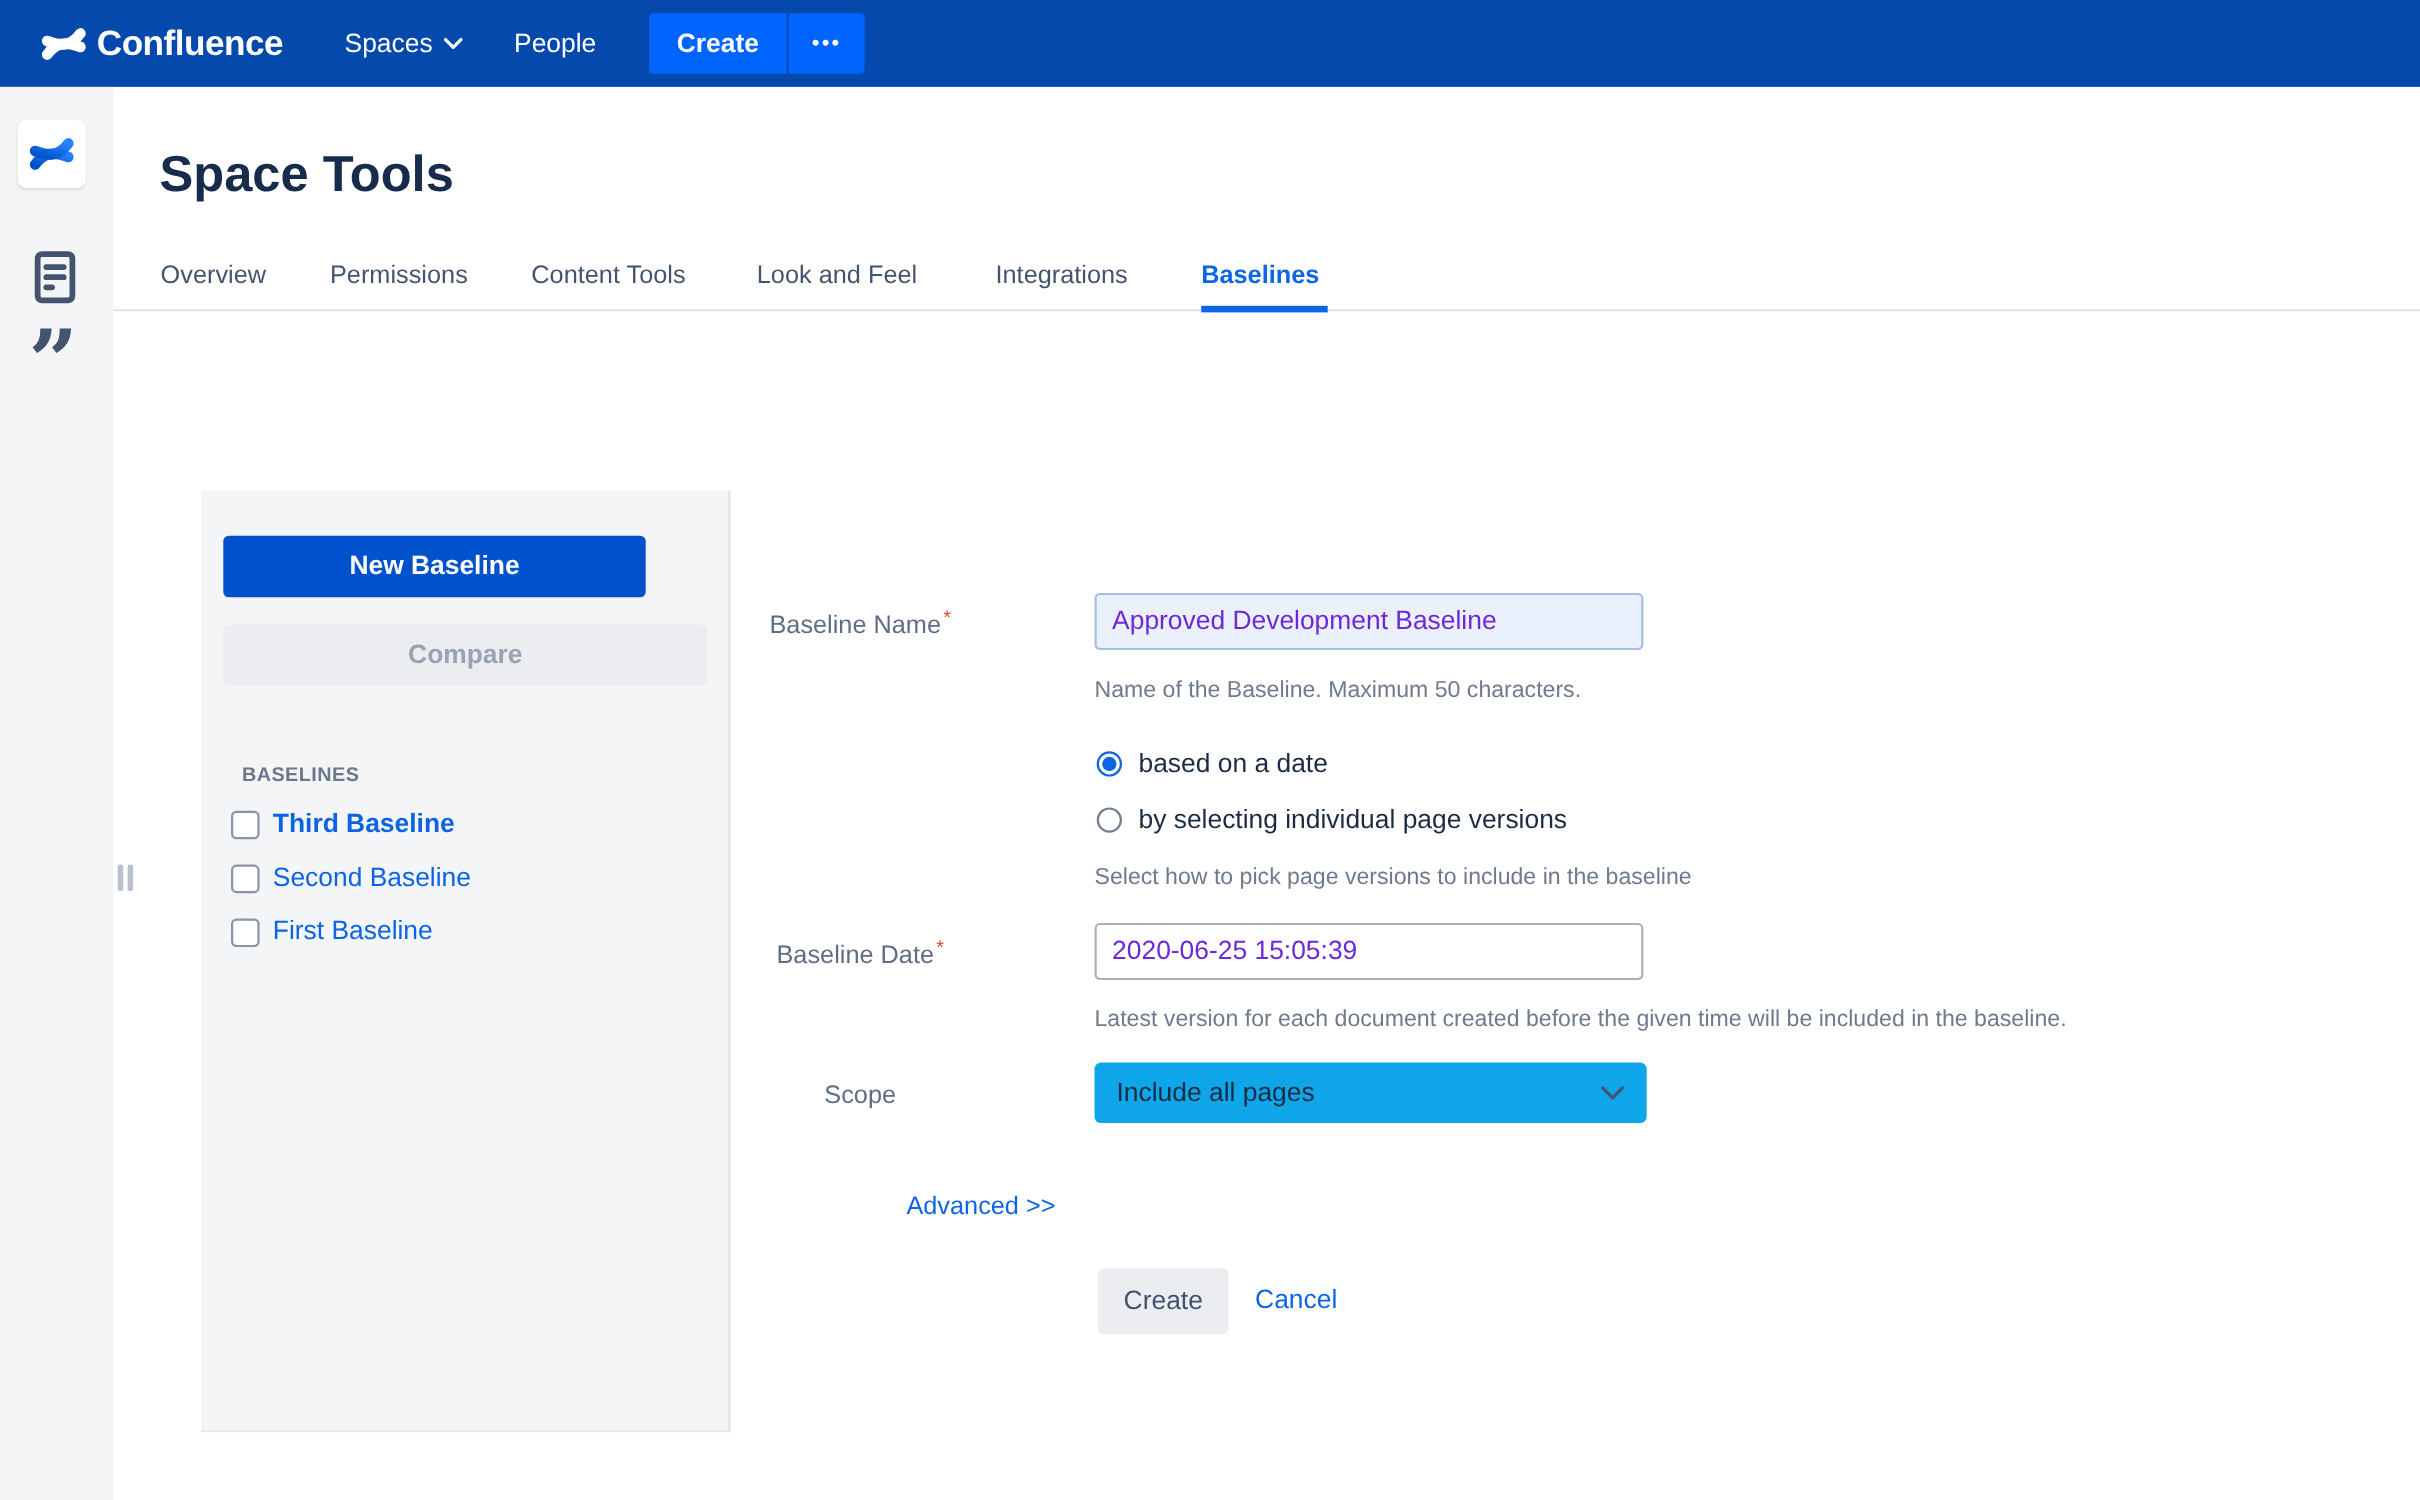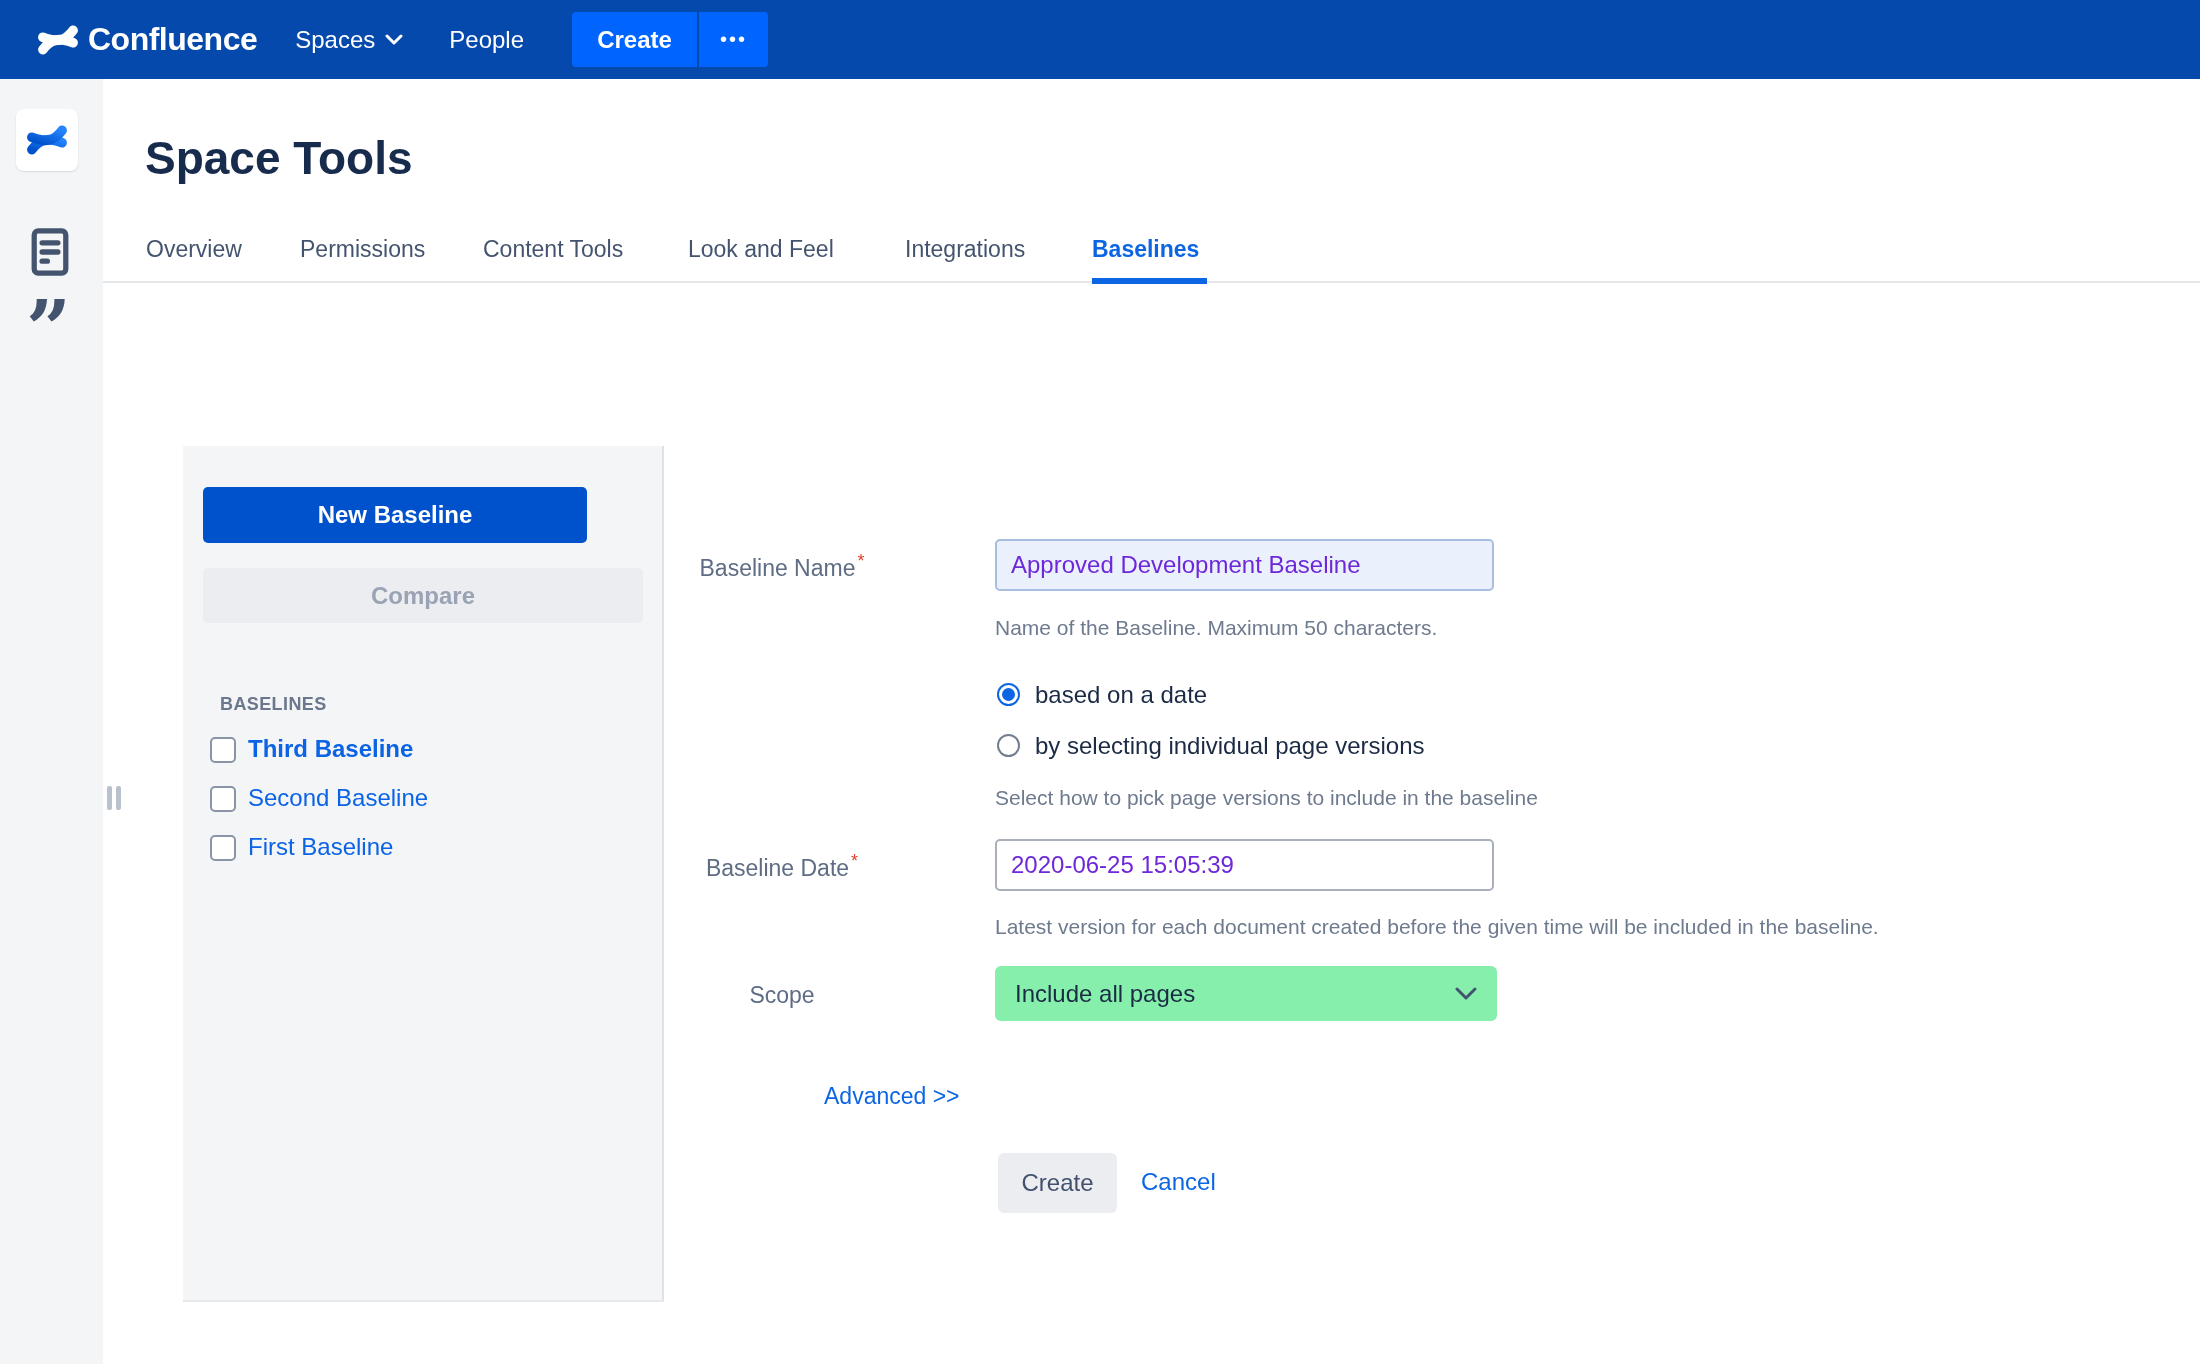--- a/index.html
+++ b/index.html
@@ -7,21 +7,21 @@
     position:relative;width:2200px;height:1364px;background:#ffffff;
     font-family:"Liberation Sans",sans-serif;overflow:hidden;color:#172B4D;
   }
   
   .nav{position:absolute;left:0;top:0;width:2200px;height:79px;background:#0549AC;
        display:flex;align-items:center;}
   .nav-logo{display:flex;align-items:center;margin-left:36px;}
   .nav-logo svg{width:44px;height:44px;}
   .nav-wordmark{color:#fff;font-size:32px;font-weight:600;margin-left:8px;letter-spacing:-0.5px;}
   .nav-item{color:#fff;font-size:24px;display:flex;align-items:center;cursor:pointer;}
-  .nav-spaces{margin-left:38px;}
+  .nav-spaces{margin-left:56px;}
   .nav-people{margin-left:46px;}
   .nav-chevron{margin-left:10px;display:flex;}
   .nav-create{margin-left:48px;width:125px;height:55px;background:#0065FF;border:none;
        border-radius:4px 0 0 4px;color:#fff;font-size:24px;font-weight:600;cursor:pointer;
        font-family:"Liberation Sans",sans-serif;}
   .nav-more{margin-left:2px;width:69px;height:55px;background:#0065FF;border:none;
        border-radius:0 4px 4px 0;color:#fff;font-size:20px;letter-spacing:2px;cursor:pointer;
        font-family:"Liberation Sans",sans-serif;}
   
   .rail{position:absolute;left:0;top:79px;width:103px;height:1285px;background:#F4F5F7;}
@@ -63,21 +63,21 @@
   .tinput.name{top:539px;background:#EBF1FC;border:2px solid #A8BEE0;}
   .tinput.date{top:839px;background:#fff;border:2px solid #A9B0BC;}
   .fhelp{position:absolute;left:995px;font-size:21px;color:#6E7A8E;}
   .radio{position:absolute;left:997px;width:23px;height:23px;border-radius:50%;
        box-sizing:border-box;background:#fff;cursor:pointer;}
   .radio.sel{border:2px solid #0C66E4;}
   .radio.sel::after{content:"";position:absolute;left:3px;top:3px;width:13px;height:13px;
        border-radius:50%;background:#0C66E4;}
   .radio.unsel{border:2px solid #737F8F;}
   .rlabel{position:absolute;left:1035px;font-size:24px;color:#1B2B44;cursor:pointer;}
-  .select{position:absolute;left:995px;top:966px;width:502px;height:55px;background:#86efac;
+  .select{position:absolute;left:995px;top:966px;width:502px;height:55px;background:#0ea5e9;
        border-radius:6px;display:flex;align-items:center;cursor:pointer;box-sizing:border-box;
        padding:0 20px;}
   .select-value{font-size:24px;color:#1B2B44;flex:1;}
   .advanced{position:absolute;left:824px;top:1083px;font-size:23px;color:#0C66E4;cursor:pointer;}
   .btn-create{position:absolute;left:998px;top:1153px;width:119px;height:60px;background:#ECEDF0;
        border:none;border-radius:6px;font-size:24px;color:#42526E;cursor:pointer;
        font-family:"Liberation Sans",sans-serif;}
   .cancel{position:absolute;left:1141px;top:1168px;font-size:24px;color:#0C66E4;cursor:pointer;}
 </style>
 </head>

